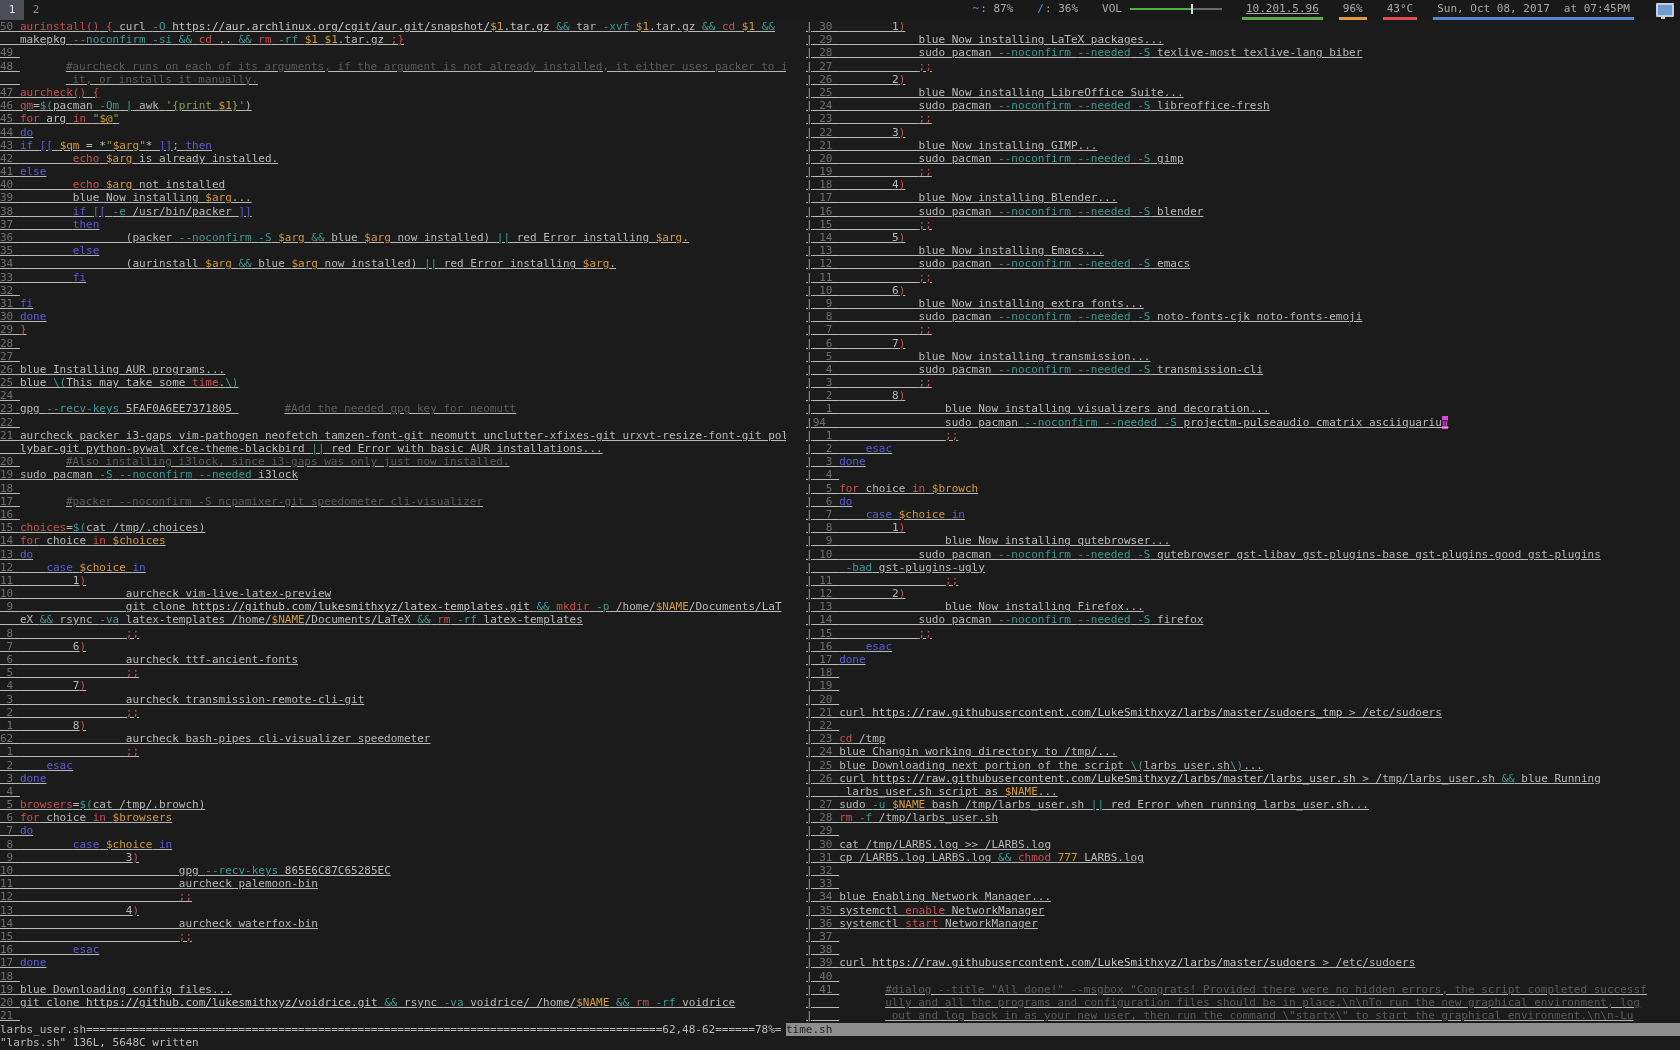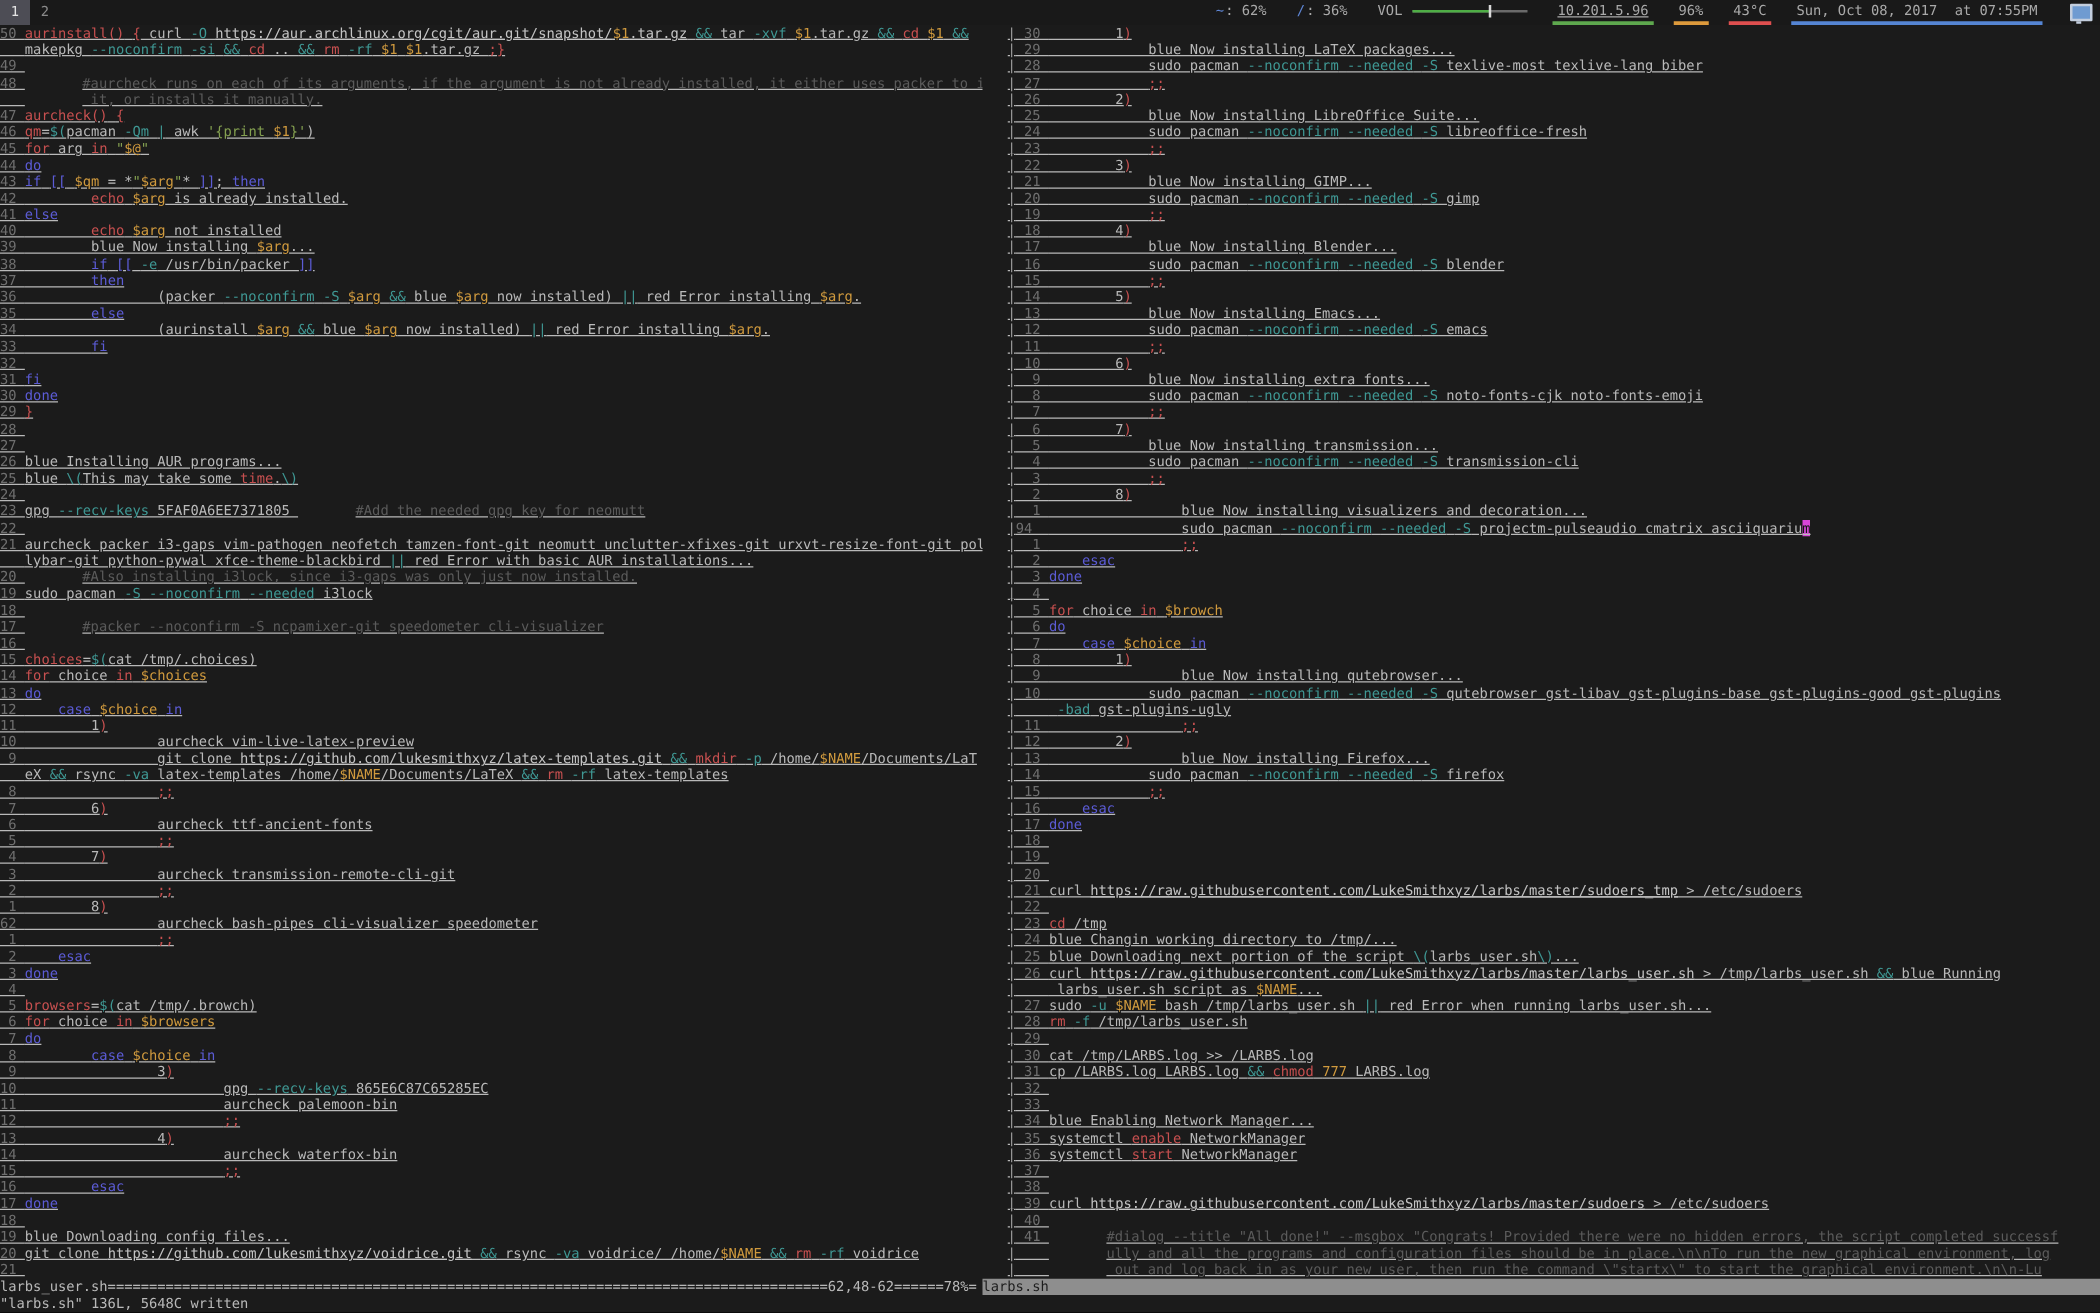--- a/index.html
+++ b/index.html
@@ -53,21 +53,21 @@
 <body>
 
 <div class="screen">
 
   <div class="topbar">
     <div class="ws active">1</div>
     <div class="ws">2</div>
     <div class="tb-right">
       <div class="seg">
         <span class="ic">~</span>
-          <span>: 62%</span>
+          <span>: 87%</span>
       </div>
       <div class="seg">
         <span class="ic">/</span>
           <span>: 36%</span>
       </div>
       <div class="seg">
         <span>VOL</span>
         <span class="slider">
           <span class="fill"></span>
           <span class="tick"></span>
@@ -78,34 +78,34 @@
       </div>
       <div class="seg u-orange">
         <span>96%</span>
       </div>
       <div class="seg u-red">
         <span>43°C</span>
       </div>
       <div class="seg u-blue">
         <span>Sun, Oct 08, 2017</span>
           <span class="dt-gap"></span>
-          <span>at 07:55PM</span>
+          <span>at 07:45PM</span>
       </div>
       <div class="tray">
         <span class="monitor"></span>
       </div>
     </div>
   </div>
 
   <div class="pane" id="lpane"><div class="trow"><span class="ln">50 </span><span class="r">aurinstall()</span> <span class="r">{</span> curl <span class="t">-O</span> <span class="u">https://aur.archlinux.org/cgit/aur.git/snapshot/<span class="o">$1</span>.tar.gz</span> <span class="t">&amp;&amp;</span> tar <span class="t">-xvf</span> <span class="o">$1</span>.tar.gz <span class="t">&amp;&amp;</span> <span class="r">cd</span> <span class="o">$1</span> <span class="t">&amp;&amp;</span></div><div class="trow"><span class="ln">   </span>makepkg <span class="t">--noconfirm</span> <span class="t">-si</span> <span class="t">&amp;&amp;</span> <span class="r">cd</span> .. <span class="t">&amp;&amp;</span> <span class="r">rm</span> <span class="t">-rf</span> <span class="o">$1</span> <span class="o">$1</span>.tar.gz <span class="r">;}</span></div><div class="trow"><span class="ln">49 </span></div><div class="trow"><span class="ln">48 </span><span class="c">#aurcheck runs on each of its arguments, if the argument is not already installed, it either uses packer to install</span></div><div class="trow"><span class="ln">   </span><span class="c"> it, or installs it manually.</span></div><div class="trow"><span class="ln">47 </span><span class="r">aurcheck()</span> <span class="r">{</span></div><div class="trow"><span class="ln">46 </span><span class="r">qm</span>=<span class="t">$(</span>pacman <span class="t">-Qm</span> <span class="t">|</span> awk <span class="g">'{print <span class="o">$1</span>}'</span>)</div><div class="trow"><span class="ln">45 </span><span class="r">for</span> arg <span class="r">in</span> <span class="g">"<span class="o">$@</span>"</span></div><div class="trow"><span class="ln">44 </span><span class="b">do</span></div><div class="trow"><span class="ln">43 </span><span class="b">if</span> <span class="b">[[</span> <span class="o">$qm</span> = *<span class="g">"<span class="o">$arg</span>"</span>* <span class="b">]]</span>; <span class="b">then</span></div><div class="trow"><span class="ln">42 </span>        <span class="r">echo</span> <span class="o">$arg</span> is already installed.</div><div class="trow"><span class="ln">41 </span><span class="b">else</span></div><div class="trow"><span class="ln">40 </span>        <span class="r">echo</span> <span class="o">$arg</span> not installed</div><div class="trow"><span class="ln">39 </span>        blue Now installing <span class="o">$arg</span>...</div><div class="trow"><span class="ln">38 </span>        <span class="b">if</span> <span class="b">[[</span> <span class="t">-e</span> /usr/bin/packer <span class="b">]]</span></div><div class="trow"><span class="ln">37 </span>        <span class="b">then</span></div><div class="trow"><span class="ln">36 </span>                (packer <span class="t">--noconfirm</span> <span class="t">-S</span> <span class="o">$arg</span> <span class="t">&amp;&amp;</span> blue <span class="o">$arg</span> now installed) <span class="t">||</span> red Error installing <span class="o">$arg</span>.</div><div class="trow"><span class="ln">35 </span>        <span class="b">else</span></div><div class="trow"><span class="ln">34 </span>                (aurinstall <span class="o">$arg</span> <span class="t">&amp;&amp;</span> blue <span class="o">$arg</span> now installed) <span class="t">||</span> red Error installing <span class="o">$arg</span>.</div><div class="trow"><span class="ln">33 </span>        <span class="b">fi</span></div><div class="trow"><span class="ln">32 </span></div><div class="trow"><span class="ln">31 </span><span class="b">fi</span></div><div class="trow"><span class="ln">30 </span><span class="b">done</span></div><div class="trow"><span class="ln">29 </span><span class="r">}</span></div><div class="trow"><span class="ln">28 </span></div><div class="trow"><span class="ln">27 </span></div><div class="trow"><span class="ln">26 </span>blue Installing AUR programs...</div><div class="trow"><span class="ln">25 </span>blue <span class="t">\(</span>This may take some <span class="r">time</span>.<span class="t">\)</span></div><div class="trow"><span class="ln">24 </span></div><div class="trow"><span class="ln">23 </span>gpg <span class="t">--recv-keys</span> 5FAF0A6EE7371805 <span class="c">#Add the needed gpg key for neomutt</span></div><div class="trow"><span class="ln">22 </span></div><div class="trow"><span class="ln">21 </span>aurcheck packer i3-gaps vim-pathogen neofetch tamzen-font-git neomutt unclutter-xfixes-git urxvt-resize-font-git pol</div><div class="trow"><span class="ln">   </span>lybar-git python-pywal xfce-theme-blackbird <span class="t">||</span> red Error with basic AUR installations...</div><div class="trow"><span class="ln">20 </span><span class="c">#Also installing i3lock, since i3-gaps was only just now installed.</span></div><div class="trow"><span class="ln">19 </span>sudo pacman <span class="t">-S</span> <span class="t">--noconfirm</span> <span class="t">--needed</span> i3lock</div><div class="trow"><span class="ln">18 </span></div><div class="trow"><span class="ln">17 </span><span class="c">#packer --noconfirm -S ncpamixer-git speedometer cli-visualizer</span></div><div class="trow"><span class="ln">16 </span></div><div class="trow"><span class="ln">15 </span><span class="r">choices</span>=<span class="t">$(</span>cat /tmp/.choices)</div><div class="trow"><span class="ln">14 </span><span class="r">for</span> choice <span class="r">in</span> <span class="o">$choices</span></div><div class="trow"><span class="ln">13 </span><span class="b">do</span></div><div class="trow"><span class="ln">12 </span>    <span class="b">case</span> <span class="o">$choice</span> <span class="b">in</span></div><div class="trow"><span class="ln">11 </span>        1<span class="r">)</span></div><div class="trow"><span class="ln">10 </span>                aurcheck vim-live-latex-preview</div><div class="trow"><span class="ln"> 9 </span>                git clone <span class="u">https://github.com/lukesmithxyz/latex-templates.git</span> <span class="t">&amp;&amp;</span> <span class="r">mkdir</span> <span class="t">-p</span> /home/<span class="o">$NAME</span>/Documents/LaT</div><div class="trow"><span class="ln">   </span>eX <span class="t">&amp;&amp;</span> rsync <span class="t">-va</span> latex-templates /home/<span class="o">$NAME</span>/Documents/LaTeX <span class="t">&amp;&amp;</span> <span class="r">rm</span> <span class="t">-rf</span> latex-templates</div><div class="trow"><span class="ln"> 8 </span>                <span class="r">;;</span></div><div class="trow"><span class="ln"> 7 </span>        6<span class="r">)</span></div><div class="trow"><span class="ln"> 6 </span>                aurcheck ttf-ancient-fonts</div><div class="trow"><span class="ln"> 5 </span>                <span class="r">;;</span></div><div class="trow"><span class="ln"> 4 </span>        7<span class="r">)</span></div><div class="trow"><span class="ln"> 3 </span>                aurcheck transmission-remote-cli-git</div><div class="trow"><span class="ln"> 2 </span>                <span class="r">;;</span></div><div class="trow"><span class="ln"> 1 </span>        8<span class="r">)</span></div><div class="trow"><span class="ln">62 </span>                aurcheck bash-pipes cli-visualizer speedometer</div><div class="trow"><span class="ln"> 1 </span>                <span class="r">;;</span></div><div class="trow"><span class="ln"> 2 </span>    <span class="b">esac</span></div><div class="trow"><span class="ln"> 3 </span><span class="b">done</span></div><div class="trow"><span class="ln"> 4 </span></div><div class="trow"><span class="ln"> 5 </span><span class="r">browsers</span>=<span class="t">$(</span>cat /tmp/.browch)</div><div class="trow"><span class="ln"> 6 </span><span class="r">for</span> choice <span class="r">in</span> <span class="o">$browsers</span></div><div class="trow"><span class="ln"> 7 </span><span class="b">do</span></div><div class="trow"><span class="ln"> 8 </span>        <span class="b">case</span> <span class="o">$choice</span> <span class="b">in</span></div><div class="trow"><span class="ln"> 9 </span>                3<span class="r">)</span></div><div class="trow"><span class="ln">10 </span>                        gpg <span class="t">--recv-keys</span> 865E6C87C65285EC</div><div class="trow"><span class="ln">11 </span>                        aurcheck palemoon-bin</div><div class="trow"><span class="ln">12 </span>                        <span class="r">;;</span></div><div class="trow"><span class="ln">13 </span>                4<span class="r">)</span></div><div class="trow"><span class="ln">14 </span>                        aurcheck waterfox-bin</div><div class="trow"><span class="ln">15 </span>                        <span class="r">;;</span></div><div class="trow"><span class="ln">16 </span>        <span class="b">esac</span></div><div class="trow"><span class="ln">17 </span><span class="b">done</span></div><div class="trow"><span class="ln">18 </span></div><div class="trow"><span class="ln">19 </span>blue Downloading config files...</div><div class="trow"><span class="ln">20 </span>git clone <span class="u">https://github.com/lukesmithxyz/voidrice.git</span> <span class="t">&amp;&amp;</span> rsync <span class="t">-va</span> voidrice/ /home/<span class="o">$NAME</span> <span class="t">&amp;&amp;</span> <span class="r">rm</span> <span class="t">-rf</span> voidrice</div><div class="trow"><span class="ln">21 </span></div></div>
   <div class="pane" id="rpane"><div class="trow"><span class="dv">|</span><span class="ln"> 30 </span>        1<span class="r">)</span></div><div class="trow"><span class="dv">|</span><span class="ln"> 29 </span>            blue Now installing LaTeX packages...</div><div class="trow"><span class="dv">|</span><span class="ln"> 28 </span>            sudo pacman <span class="t">--noconfirm</span> <span class="t">--needed</span> <span class="t">-S</span> texlive-most texlive-lang biber</div><div class="trow"><span class="dv">|</span><span class="ln"> 27 </span>            <span class="r">;;</span></div><div class="trow"><span class="dv">|</span><span class="ln"> 26 </span>        2<span class="r">)</span></div><div class="trow"><span class="dv">|</span><span class="ln"> 25 </span>            blue Now installing LibreOffice Suite...</div><div class="trow"><span class="dv">|</span><span class="ln"> 24 </span>            sudo pacman <span class="t">--noconfirm</span> <span class="t">--needed</span> <span class="t">-S</span> libreoffice-fresh</div><div class="trow"><span class="dv">|</span><span class="ln"> 23 </span>            <span class="r">;;</span></div><div class="trow"><span class="dv">|</span><span class="ln"> 22 </span>        3<span class="r">)</span></div><div class="trow"><span class="dv">|</span><span class="ln"> 21 </span>            blue Now installing GIMP...</div><div class="trow"><span class="dv">|</span><span class="ln"> 20 </span>            sudo pacman <span class="t">--noconfirm</span> <span class="t">--needed</span> <span class="t">-S</span> gimp</div><div class="trow"><span class="dv">|</span><span class="ln"> 19 </span>            <span class="r">;;</span></div><div class="trow"><span class="dv">|</span><span class="ln"> 18 </span>        4<span class="r">)</span></div><div class="trow"><span class="dv">|</span><span class="ln"> 17 </span>            blue Now installing Blender...</div><div class="trow"><span class="dv">|</span><span class="ln"> 16 </span>            sudo pacman <span class="t">--noconfirm</span> <span class="t">--needed</span> <span class="t">-S</span> blender</div><div class="trow"><span class="dv">|</span><span class="ln"> 15 </span>            <span class="r">;;</span></div><div class="trow"><span class="dv">|</span><span class="ln"> 14 </span>        5<span class="r">)</span></div><div class="trow"><span class="dv">|</span><span class="ln"> 13 </span>            blue Now installing Emacs...</div><div class="trow"><span class="dv">|</span><span class="ln"> 12 </span>            sudo pacman <span class="t">--noconfirm</span> <span class="t">--needed</span> <span class="t">-S</span> emacs</div><div class="trow"><span class="dv">|</span><span class="ln"> 11 </span>            <span class="r">;;</span></div><div class="trow"><span class="dv">|</span><span class="ln"> 10 </span>        6<span class="r">)</span></div><div class="trow"><span class="dv">|</span><span class="ln">  9 </span>            blue Now installing extra fonts...</div><div class="trow"><span class="dv">|</span><span class="ln">  8 </span>            sudo pacman <span class="t">--noconfirm</span> <span class="t">--needed</span> <span class="t">-S</span> noto-fonts-cjk noto-fonts-emoji</div><div class="trow"><span class="dv">|</span><span class="ln">  7 </span>            <span class="r">;;</span></div><div class="trow"><span class="dv">|</span><span class="ln">  6 </span>        7<span class="r">)</span></div><div class="trow"><span class="dv">|</span><span class="ln">  5 </span>            blue Now installing transmission...</div><div class="trow"><span class="dv">|</span><span class="ln">  4 </span>            sudo pacman <span class="t">--noconfirm</span> <span class="t">--needed</span> <span class="t">-S</span> transmission-cli</div><div class="trow"><span class="dv">|</span><span class="ln">  3 </span>            <span class="r">;;</span></div><div class="trow"><span class="dv">|</span><span class="ln">  2 </span>        8<span class="r">)</span></div><div class="trow"><span class="dv">|</span><span class="ln">  1 </span>                blue Now installing visualizers and decoration...</div><div class="trow"><span class="dv">|</span><span class="ln">94  </span>                sudo pacman <span class="t">--noconfirm</span> <span class="t">--needed</span> <span class="t">-S</span> projectm-pulseaudio cmatrix asciiquariu<span class="cur">m</span></div><div class="trow"><span class="dv">|</span><span class="ln">  1 </span>                <span class="r">;;</span></div><div class="trow"><span class="dv">|</span><span class="ln">  2 </span>    <span class="b">esac</span></div><div class="trow"><span class="dv">|</span><span class="ln">  3 </span><span class="b">done</span></div><div class="trow"><span class="dv">|</span><span class="ln">  4 </span></div><div class="trow"><span class="dv">|</span><span class="ln">  5 </span><span class="r">for</span> choice <span class="r">in</span> <span class="o">$browch</span></div><div class="trow"><span class="dv">|</span><span class="ln">  6 </span><span class="b">do</span></div><div class="trow"><span class="dv">|</span><span class="ln">  7 </span>    <span class="b">case</span> <span class="o">$choice</span> <span class="b">in</span></div><div class="trow"><span class="dv">|</span><span class="ln">  8 </span>        1<span class="r">)</span></div><div class="trow"><span class="dv">|</span><span class="ln">  9 </span>                blue Now installing qutebrowser...</div><div class="trow"><span class="dv">|</span><span class="ln"> 10 </span>            sudo pacman <span class="t">--noconfirm</span> <span class="t">--needed</span> <span class="t">-S</span> qutebrowser gst-libav gst-plugins-base gst-plugins-good gst-plugins</div><div class="trow"><span class="dv">|</span><span class="ln">    </span> <span class="t">-bad</span> gst-plugins-ugly</div><div class="trow"><span class="dv">|</span><span class="ln"> 11 </span>                <span class="r">;;</span></div><div class="trow"><span class="dv">|</span><span class="ln"> 12 </span>        2<span class="r">)</span></div><div class="trow"><span class="dv">|</span><span class="ln"> 13 </span>                blue Now installing Firefox...</div><div class="trow"><span class="dv">|</span><span class="ln"> 14 </span>            sudo pacman <span class="t">--noconfirm</span> <span class="t">--needed</span> <span class="t">-S</span> firefox</div><div class="trow"><span class="dv">|</span><span class="ln"> 15 </span>            <span class="r">;;</span></div><div class="trow"><span class="dv">|</span><span class="ln"> 16 </span>    <span class="b">esac</span></div><div class="trow"><span class="dv">|</span><span class="ln"> 17 </span><span class="b">done</span></div><div class="trow"><span class="dv">|</span><span class="ln"> 18 </span></div><div class="trow"><span class="dv">|</span><span class="ln"> 19 </span></div><div class="trow"><span class="dv">|</span><span class="ln"> 20 </span></div><div class="trow"><span class="dv">|</span><span class="ln"> 21 </span>curl <span class="u">https://raw.githubusercontent.com/LukeSmithxyz/larbs/master/sudoers_tmp</span> &gt; /etc/sudoers</div><div class="trow"><span class="dv">|</span><span class="ln"> 22 </span></div><div class="trow"><span class="dv">|</span><span class="ln"> 23 </span><span class="r">cd</span> /tmp</div><div class="trow"><span class="dv">|</span><span class="ln"> 24 </span>blue Changin working directory to /tmp/...</div><div class="trow"><span class="dv">|</span><span class="ln"> 25 </span>blue Downloading next portion of the script <span class="t">\(</span>larbs_user.sh<span class="t">\)</span>...</div><div class="trow"><span class="dv">|</span><span class="ln"> 26 </span>curl <span class="u">https://raw.githubusercontent.com/LukeSmithxyz/larbs/master/larbs_user.sh</span> &gt; /tmp/larbs_user.sh <span class="t">&amp;&amp;</span> blue Running</div><div class="trow"><span class="dv">|</span><span class="ln">    </span> larbs_user.sh script as <span class="o">$NAME</span>...</div><div class="trow"><span class="dv">|</span><span class="ln"> 27 </span>sudo <span class="t">-u</span> <span class="o">$NAME</span> bash /tmp/larbs_user.sh <span class="t">||</span> red Error when running larbs_user.sh...</div><div class="trow"><span class="dv">|</span><span class="ln"> 28 </span><span class="r">rm</span> <span class="t">-f</span> /tmp/larbs_user.sh</div><div class="trow"><span class="dv">|</span><span class="ln"> 29 </span></div><div class="trow"><span class="dv">|</span><span class="ln"> 30 </span>cat /tmp/LARBS.log &gt;&gt; /LARBS.log</div><div class="trow"><span class="dv">|</span><span class="ln"> 31 </span>cp /LARBS.log LARBS.log <span class="t">&amp;&amp;</span> <span class="r">chmod</span> <span class="o">777</span> LARBS.log</div><div class="trow"><span class="dv">|</span><span class="ln"> 32 </span></div><div class="trow"><span class="dv">|</span><span class="ln"> 33 </span></div><div class="trow"><span class="dv">|</span><span class="ln"> 34 </span>blue Enabling Network Manager...</div><div class="trow"><span class="dv">|</span><span class="ln"> 35 </span>systemctl <span class="r">enable</span> NetworkManager</div><div class="trow"><span class="dv">|</span><span class="ln"> 36 </span>systemctl <span class="r">start</span> NetworkManager</div><div class="trow"><span class="dv">|</span><span class="ln"> 37 </span></div><div class="trow"><span class="dv">|</span><span class="ln"> 38 </span></div><div class="trow"><span class="dv">|</span><span class="ln"> 39 </span>curl <span class="u">https://raw.githubusercontent.com/LukeSmithxyz/larbs/master/sudoers</span> &gt; /etc/sudoers</div><div class="trow"><span class="dv">|</span><span class="ln"> 40 </span></div><div class="trow"><span class="dv">|</span><span class="ln"> 41 </span><span class="c">#dialog --title "All done!" --msgbox "Congrats! Provided there were no hidden errors, the script completed successf</span></div><div class="trow"><span class="dv">|</span><span class="ln">    </span><span class="c">ully and all the programs and configuration files should be in place.\n\nTo run the new graphical environment, log</span></div><div class="trow"><span class="dv">|</span><span class="ln">    </span><span class="c"> out and log back in as your new user, then run the command \"startx\" to start the graphical environment.\n\n-Lu</span></div></div>
 
   <div class="statusrow">
     <pre class="lstatus">larbs_user.sh=======================================================================================62,48-62======78%=</pre>
-    <div class="rstatus">larbs.sh</div>
+    <div class="rstatus">time.sh</div>
   </div>
 
   <div class="cmdrow">
     <pre class="cmdmsg">"larbs.sh" 136L, 5648C written</pre>
     <div class="ruler">
       <span class="pos">94,78-92</span><span>96%</span>
     </div>
   </div>
 
 </div>

